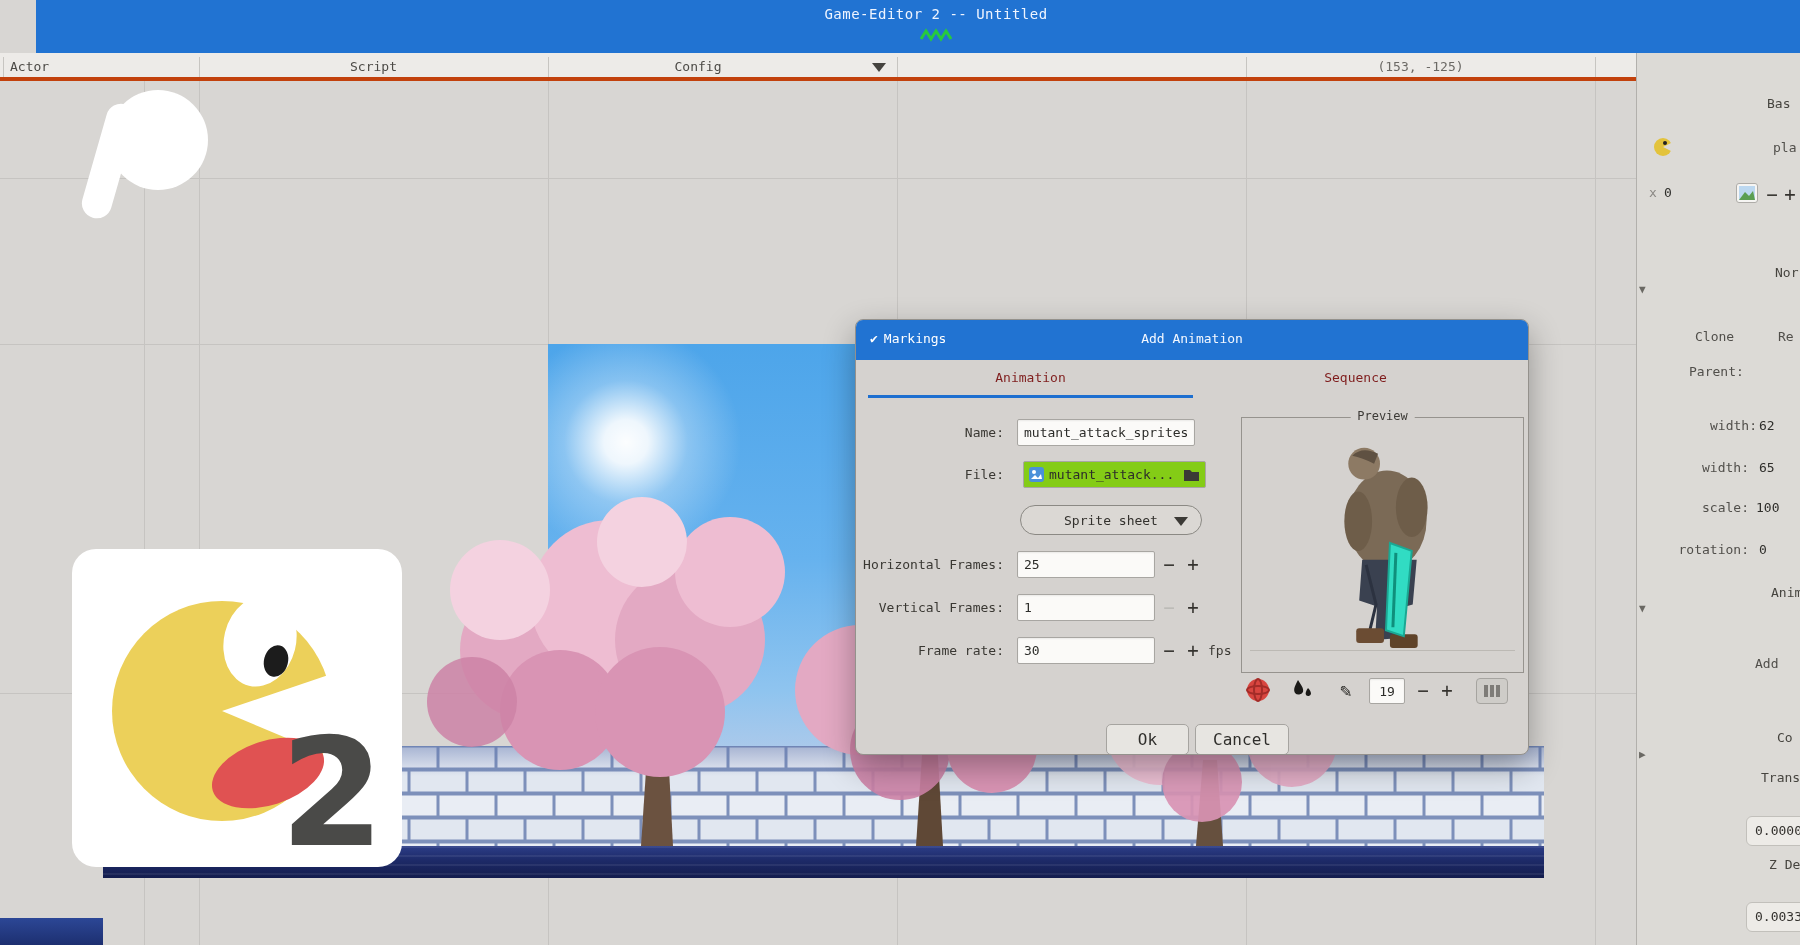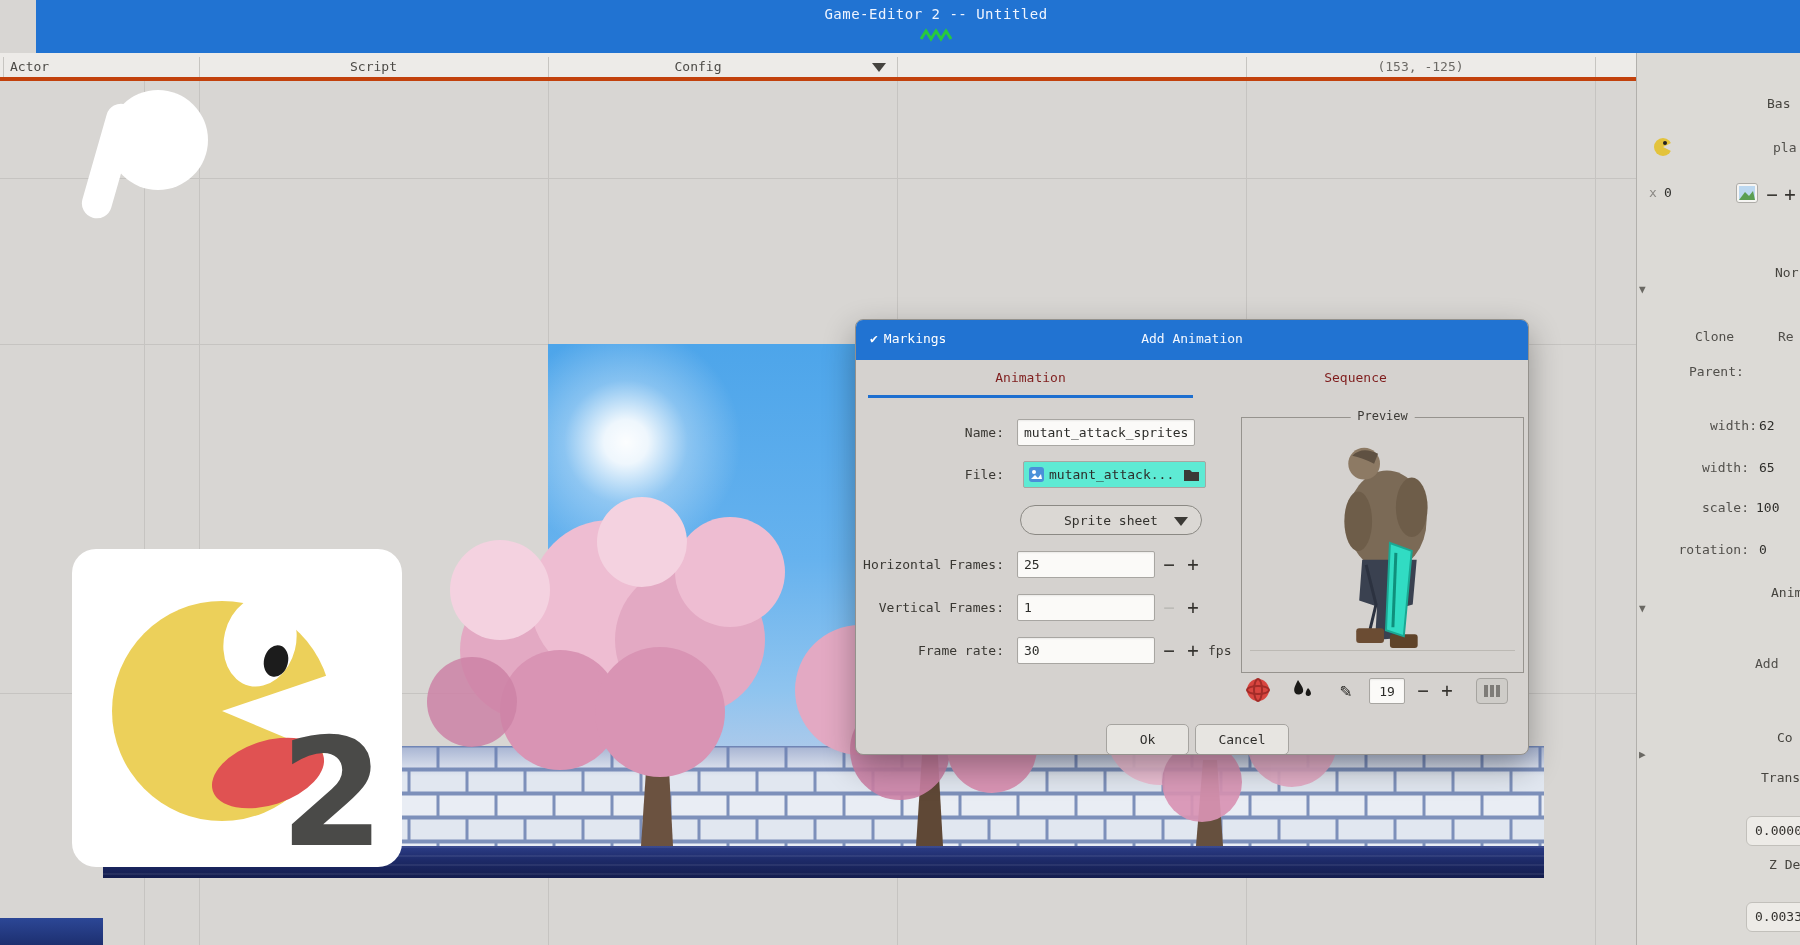--- a/index.html
+++ b/index.html
@@ -73,21 +73,21 @@
   .tabs { left:0; top:40px; width:100%; height:38px; }
   .tab { top:0; height:38px; line-height:36px; text-align:center; font-size:13px; color:#7f1d1d; }
   .tab.active { border-bottom:3px solid #1d6fd0; }
   .lbl { font-size:13px; color:#3a3833; line-height:27px; text-align:right; }
   input.field {
     background:#fbfaf8; border:1px solid #a8a6a2; border-radius:2px; height:27px;
     font:13px "DejaVu Sans Mono", monospace; color:#2d2d2a; padding:0 6px; width:100%;
     box-shadow:inset 0 1px 2px rgba(0,0,0,.07);
   }
   .filebox {
-    background:#5eead4; border:1px solid #a8a6a2; border-radius:2px; height:27px;
+    background:#84cc16; border:1px solid #a8a6a2; border-radius:2px; height:27px;
     display:flex; align-items:center; gap:5px; padding:0 5px; font-size:13px; color:#2d2d2a;
   }
   .filebox .ftxt { flex:1; overflow:hidden; white-space:nowrap; }
   .dropdown {
     background:#dbd8d4; border:1px solid #8b8984; border-radius:15px; height:30px;
     display:flex; align-items:center; justify-content:center; font-size:13px; color:#33312d;
   }
   .dropdown .dd-caret {
     position:absolute; right:13px; top:11px; width:0; height:0;
     border-left:7px solid rgba(0,0,0,0); border-right:7px solid rgba(0,0,0,0);
@@ -98,21 +98,21 @@
   .fieldset { border:1px solid #96938e; }
   .legend {
     position:absolute; top:-9px; left:50%; transform:translateX(-50%);
     background:#d5d2cf; padding:0 7px; font-size:12px; color:#3c3a36; white-space:nowrap;
   }
   .iconbtn {
     display:flex; align-items:center; justify-content:center; cursor:default;
   }
   .btn {
     background:#e7e5e1; border:1px solid #a6a4a0; border-radius:5px;
-    display:flex; align-items:center; justify-content:center; font-size:13px; color:#2f2e2b;
+    display:flex; align-items:center; justify-content:center; font-size:16px; color:#2f2e2b;
     cursor:default;
   }
   .gridbtn {
     background:#ceccc8; border:1px solid #a6a4a0; border-radius:4px;
   }
 
   
   .panel {
     left:1636px; top:53px; width:164px; height:892px; background:#dcdad6;
     border-left:1px solid #b2b0ac; font-size:13px; color:#514f4b;

